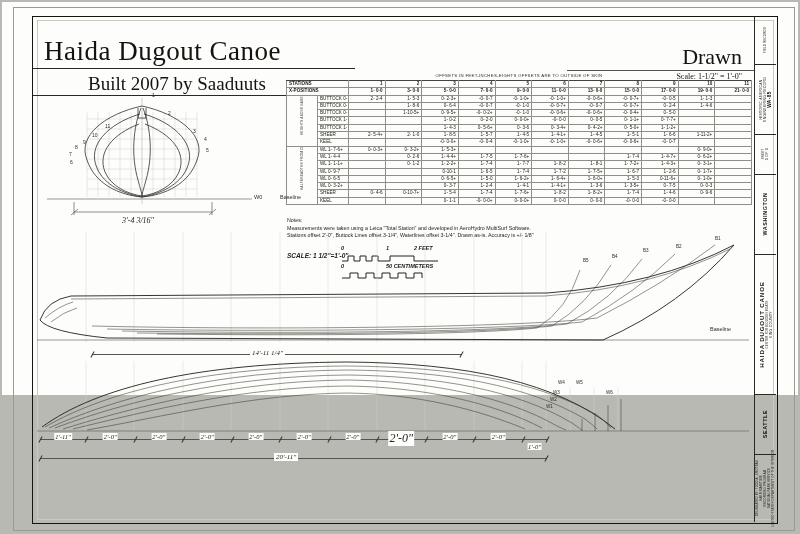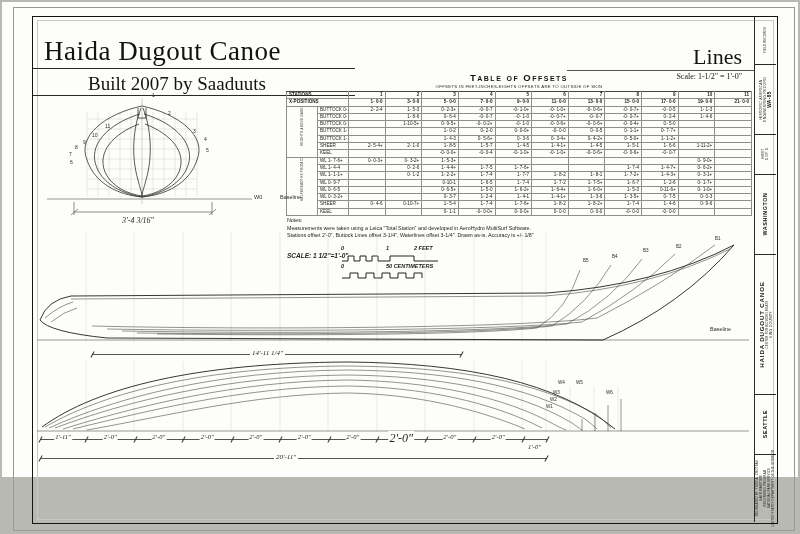--- a/index.html
+++ b/index.html
@@ -1,17 +1,17 @@
 <!DOCTYPE html>
 <html><head>
 <meta charset="utf-8">
 <style>
   html,body{margin:0;padding:0;}
   body{width:800px;height:534px;background:#b9b9b3;font-family:"Liberation Sans",sans-serif;position:relative;overflow:hidden;}
-  .page{position:absolute;left:2px;top:2px;width:796px;height:475px;background:#fdfdfb;}
+  .page{position:absolute;left:2px;top:2px;width:796px;height:393px;background:#fdfdfb;}
   .outer-frame{position:absolute;left:11px;top:5px;width:780px;height:522px;border:1px solid #9a9a94;}
   .main-frame{position:absolute;left:30px;top:14px;width:744px;height:506px;border:1.6px solid #15150f;}
   .inner-edge{position:absolute;left:35px;top:18px;width:735px;height:498px;border:0.5px solid #c9c9c2;}
   .hline{position:absolute;height:0;border-top:0.9px solid #2a2a24;}
   .vline{position:absolute;width:0;border-left:0.9px solid #2a2a24;}
 
   
   .sheet-title{position:absolute;left:42px;top:34px;font:400 27px "Liberation Serif",serif;color:#14140e;letter-spacing:0.5px;}
   .sheet-subtitle{position:absolute;left:42px;top:71px;font:400 19px "Liberation Serif",serif;color:#14140e;margin-left:44px;}
   .sheet-name{position:absolute;right:56px;top:42px;font:400 22px "Liberation Serif",serif;color:#14140e;}
@@ -58,26 +58,25 @@
 
 <div class="page">
   <div class="outer-frame"></div>
   <div class="main-frame"></div>
   <div class="inner-edge"></div>
 
   <div class="sheet-title">Haida Dugout Canoe</div>
   <div class="sheet-subtitle">Built 2007 by Saaduuts</div>
   <div class="hline" style="left:31px;top:66px;width:322px;"></div>
   <div class="hline" style="left:31px;top:93px;width:322px;"></div>
-  <div class="sheet-name">Lines</div>
+  <div class="sheet-name">Drawn</div>
   <div class="hline" style="left:565px;top:68px;width:187px;border-top-color:#55554f;"></div>
   <div class="scale-note">Scale: 1-1/2" = 1'-0"</div>
 
   <div class="offsets">
-    <div class="t-title">Table of Offsets</div>
     <div class="t-sub">Offsets in Feet-Inches-Eights     Offsets are to outside of skin</div>
     <table class="grid">
         <tbody>
           <tr class="hdr">
             <td class="lbl" colspan="2">Stations</td>
             <td class="num">1</td>
             <td class="num">2</td>
             <td class="num">3</td>
             <td class="num">4</td>
             <td class="num">5</td>

